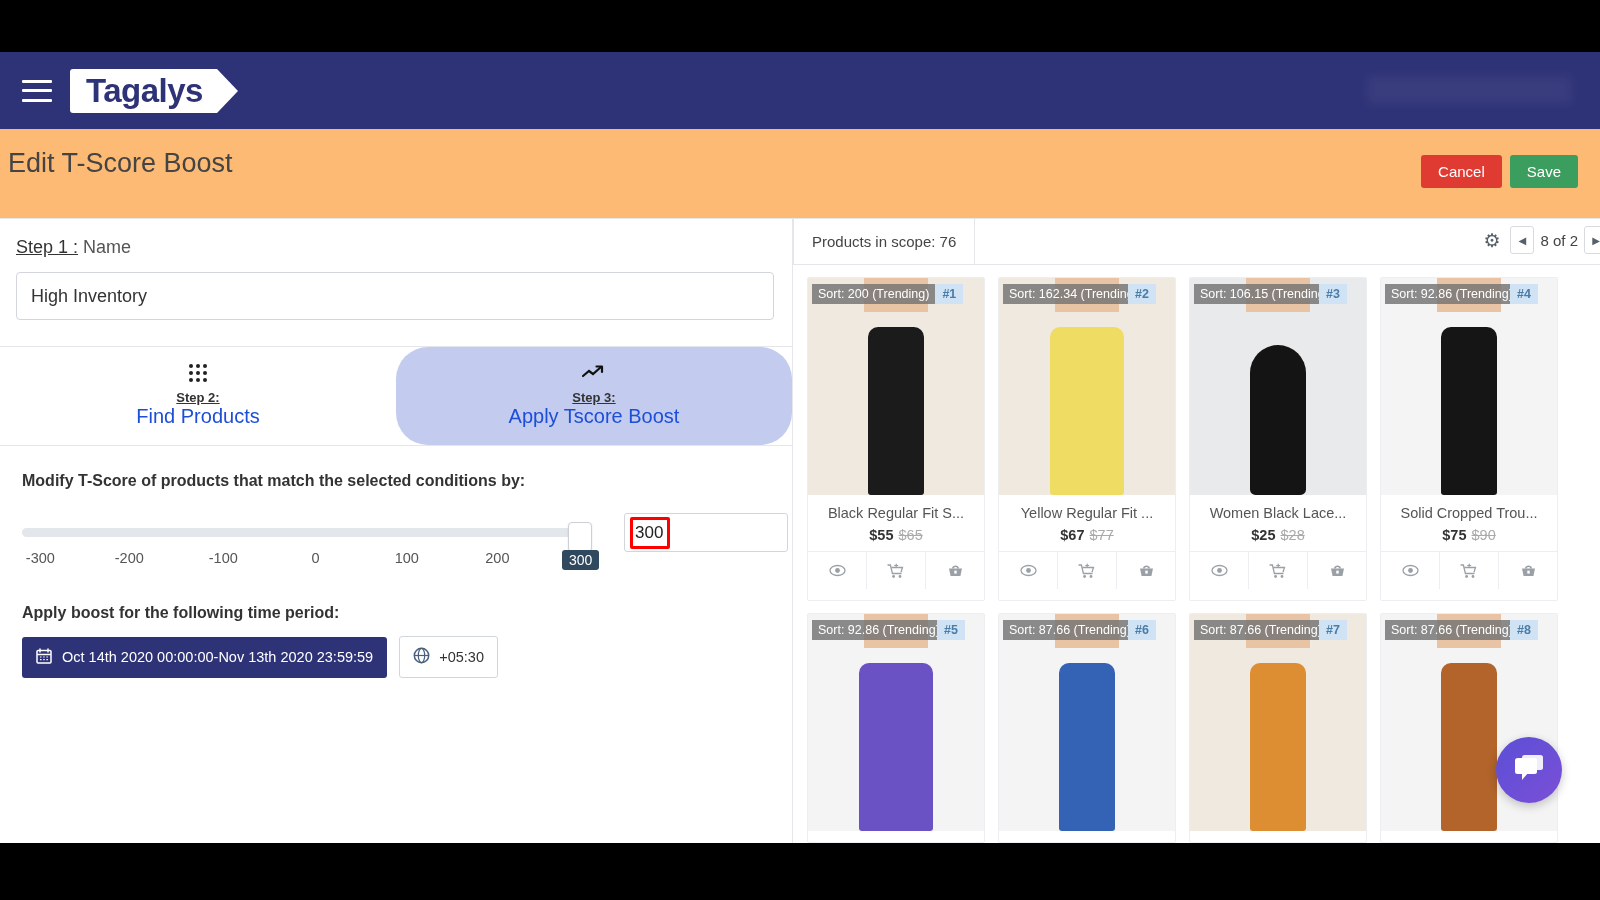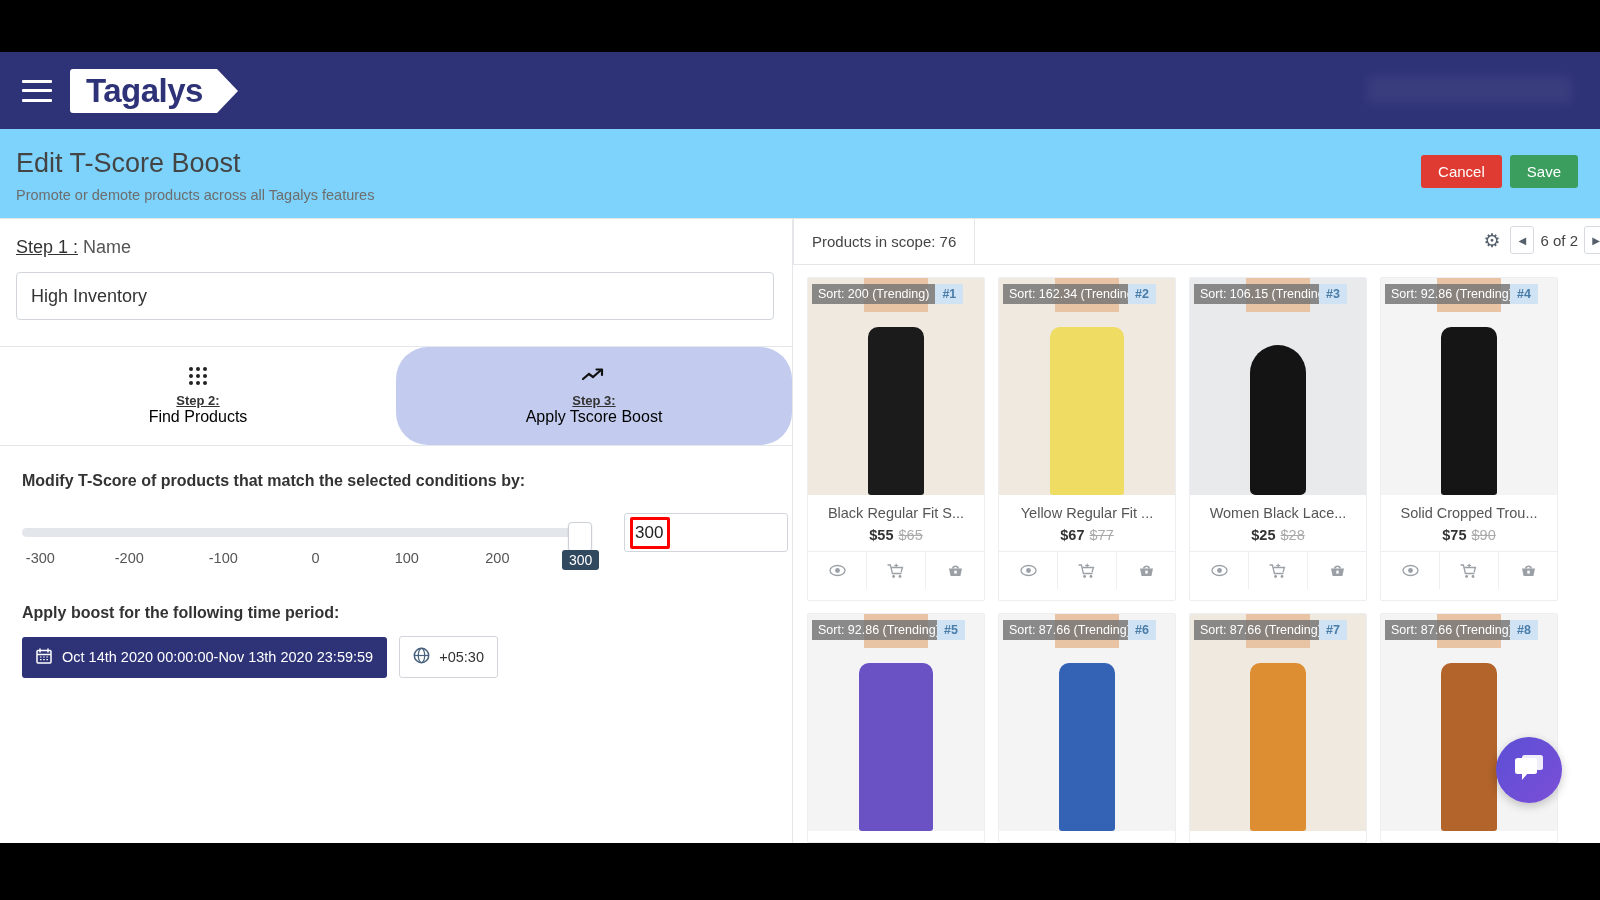--- a/index.html
+++ b/index.html
@@ -40,22 +40,22 @@
     border-left:21px solid #fff;
   }
   .nav-redacted {
     position:absolute; right:28px; top:24px; width:205px; height:28px;
     background:rgba(255,255,255,0.055); border-radius:3px;
     filter: blur(5px);
   }
 
   
   .page-header {
-    position:relative; height:90px; background:#7dd3fc;
-    border-bottom:1px solid #e4e6ea; padding:18px 22px 0 16px;
+    position:relative; height:90px; background:#fdba74;
+    border-bottom:1px solid #e4e6ea; padding:18px 22px 0 8px;
   }
   .page-title { font-size:27px; color:#444; font-weight:400; line-height:1.25; }
   .page-sub { font-size:14.5px; color:#6d6d6d; margin-top:6px; }
   .header-actions { position:absolute; right:22px; top:26px; display:flex; gap:8px; }
   .btn { border:none; border-radius:3px; color:#fff; font-size:15px; padding:8px 17px; cursor:pointer; font-family:"Liberation Sans", sans-serif; }
   .btn-cancel { background:#e03b33; }
   .btn-save { background:#3b9e5e; }
 
   
   .body-cols { display:flex; height:624px; }
@@ -76,21 +76,21 @@
 
   
   .step-tabs { display:flex; margin-top:26px; border-top:1px solid #e4e6ea; border-bottom:1px solid #e4e6ea; }
   .step-tab {
     flex:1; height:98px; display:flex; flex-direction:column;
     align-items:center; justify-content:center; cursor:pointer; background:#fff;
   }
   .step-tab.active { background:#c3ccef;border-radius:32px; }
   .step-tab .tab-icon { font-size:17px; color:#222; height:22px; line-height:22px; margin-bottom:4px; }
   .step-tab .tab-t1 { font-size:13px; color:#333; font-weight:700; text-decoration:underline; }
-  .step-tab .tab-t2 { font-size:16px; color:#000000; }
+  .step-tab .tab-t2 { font-size:20px; color:#1d4ed8; }
   .dots-grid { display:grid; grid-template-columns:repeat(3,4px); grid-template-rows:repeat(3,4px); gap:3px; }
   .dots-grid i { width:4px; height:4px; background:#222; border-radius:50%; display:block; }
 
   
   .boost { padding:26px 19px 0 22px; }
   .boost-label { font-size:16px; color:#333; font-weight:700; }
 
   .slider-row { position:relative; margin-top:26px; height:58px; }
   .slider-wrap { position:absolute; left:0; top:0; width:556px; }
   .slider-track { position:relative; height:9px; background:#e3e6eb; border-radius:5px; top:12px; }
@@ -225,21 +225,20 @@
       </div>
       <div class="logo">
         <span class="logo-text">Tagalys</span>
         <span class="logo-arrow"></span>
       </div>
       <div class="nav-redacted"></div>
     </div>
 
     <div class="page-header">
       <div class="page-title">Edit T-Score Boost</div>
-      <div class="page-sub">Promote or demote products across all Tagalys features</div>
       <div class="header-actions">
         <button class="btn btn-cancel">Cancel</button>
         <button class="btn btn-save">Save</button>
       </div>
     </div>
 
     <div class="body-cols">
 
       <div class="left-col">
 
@@ -346,21 +345,21 @@
         </div>
       </div>
 
       <div class="right-col">
         <div class="scope-bar">
           <div class="scope-count">Products in scope: 76</div>
           <div class="scope-tools">
             <span class="gear">⚙</span>
             <div class="pager">
               <button class="pg-btn">◀</button>
-              <span class="pg-text">6 of 2</span>
+              <span class="pg-text">8 of 2</span>
               <button class="pg-btn">▶</button>
             </div>
           </div>
         </div>
 
         <div class="grid" id="product-grid">
             <div class="card">
     <div class="card-media bg-cream">
       <div class="photo">
         <div class="torso skin" style="height:34px;"></div>

